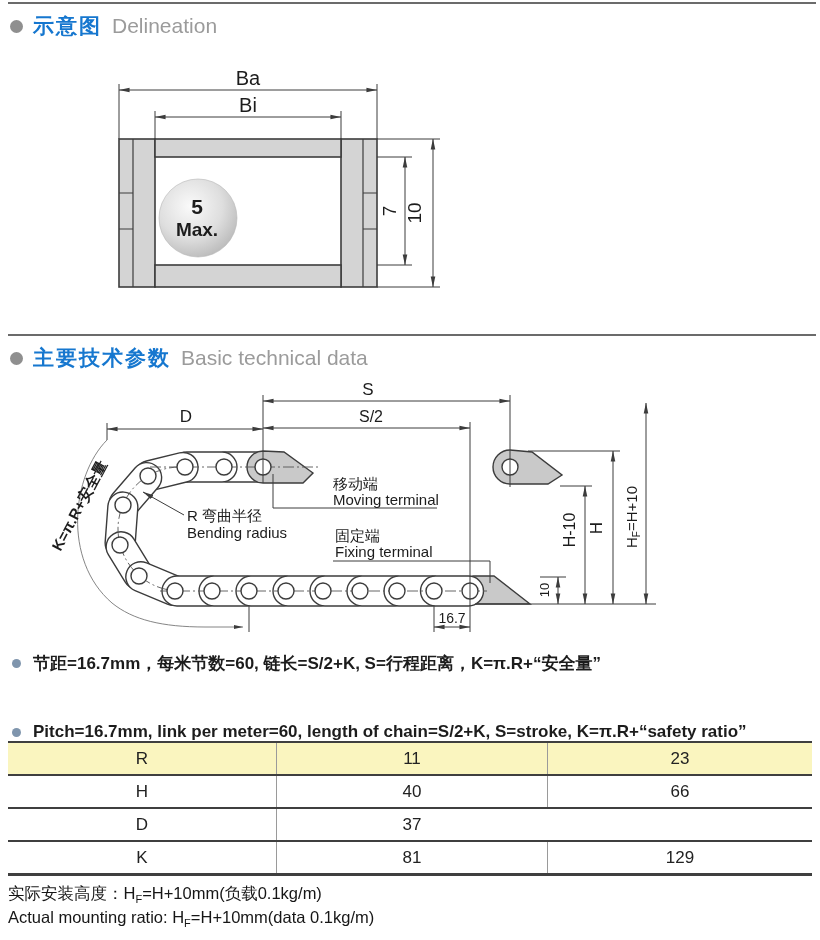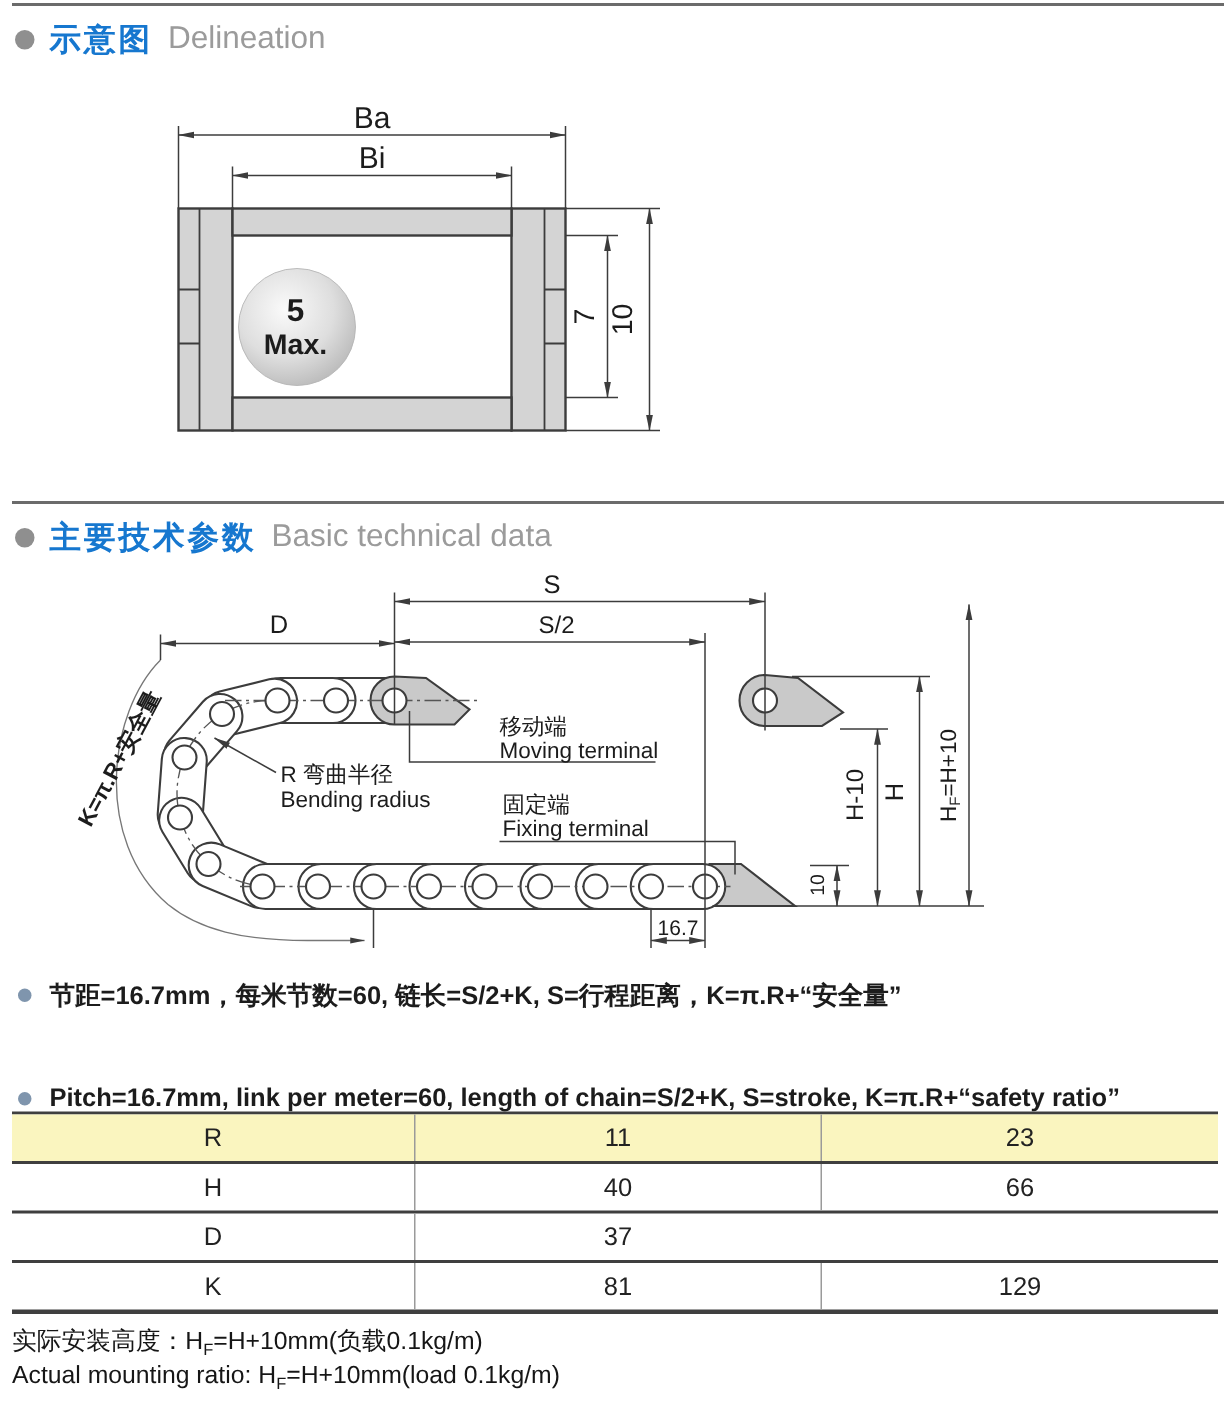--- a/index.html
+++ b/index.html
@@ -203,14 +203,14 @@
     <span class="cell">K</span>
     <span class="cell">81</span>
     <span class="cell">129</span>
   </div>
 </div>
 
 <div class="foot" style="top:883px;">
   <span>实际安装高度：H</span><sub>F</sub><span>=H+10mm(负载0.1kg/m)</span>
 </div>
 <div class="foot" style="top:908px;">
-  <span>Actual mounting ratio: H</span><sub>F</sub><span>=H+10mm(load 0.1kg/m)</span>
+  <span>Actual mounting ratio: H</span><sub>F</sub><span>=H+10mm(data 0.1kg/m)</span>
 </div>
 
 </body></html>

